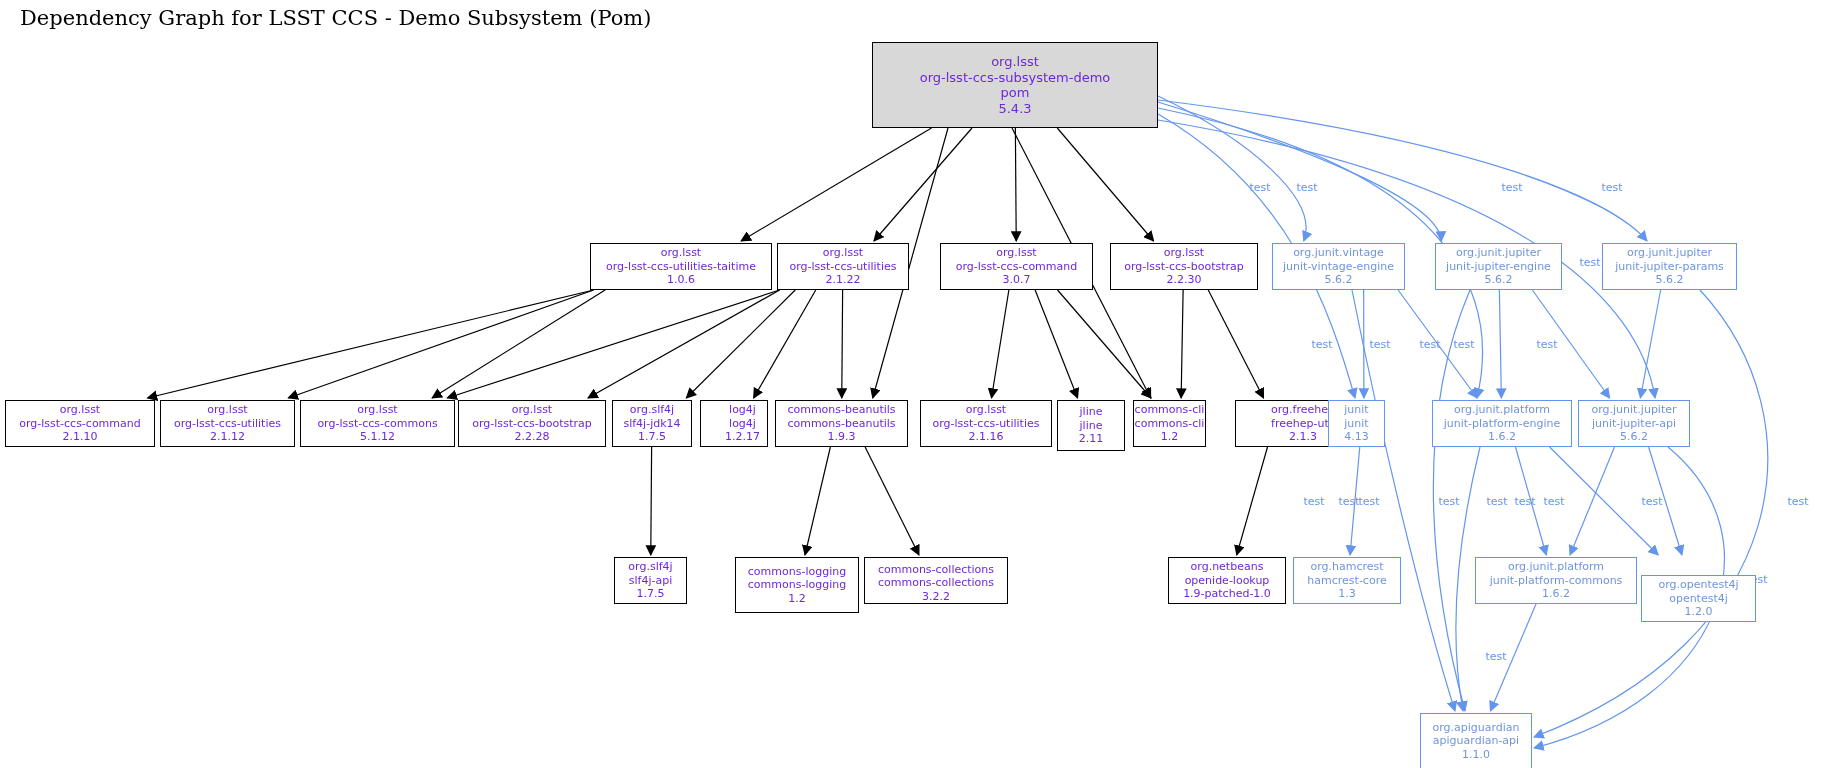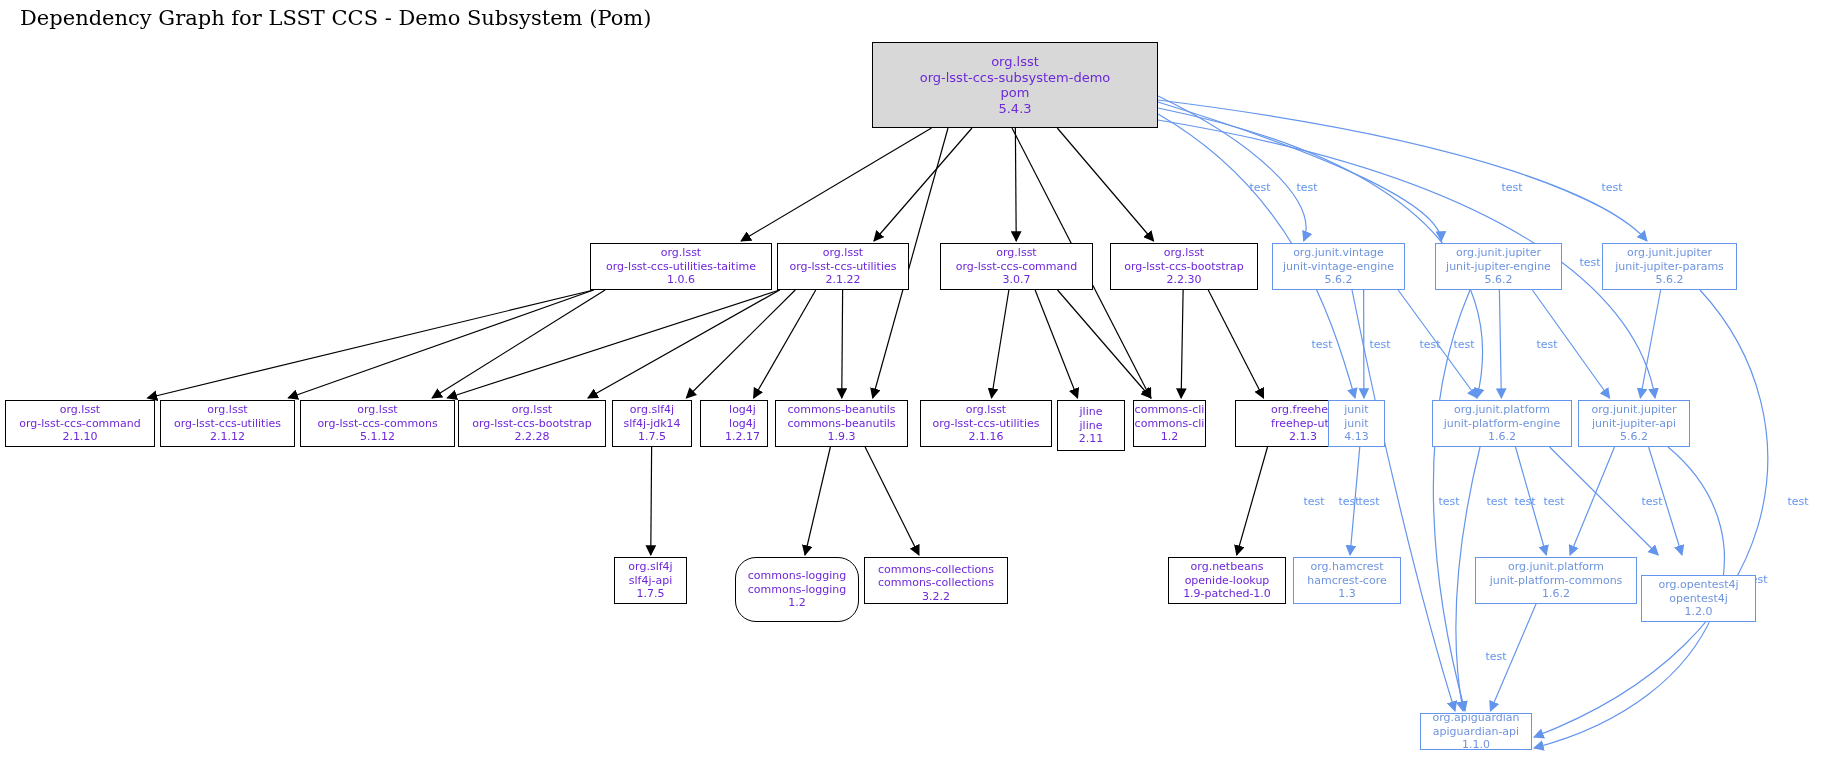--- a/index.html
+++ b/index.html
@@ -207,21 +207,21 @@
     <div class="node blue" style="left: 1578px; top: 400px; width: 112px; height: 47px;">
       <div>org.junit.jupiter</div>
       <div>junit-jupiter-api</div>
       <div>5.6.2</div>
     </div>
     <div class="node " style="left: 614px; top: 557px; width: 73px; height: 47px;">
       <div>org.slf4j</div>
       <div>slf4j-api</div>
       <div>1.7.5</div>
     </div>
-    <div class="node " style="left: 735px; top: 557px; width: 124px; height: 65px; border-radius: 21px;">
+    <div class="node " style="left: 735px; top: 557px; width: 124px; height: 56px;">
       <div>commons-logging</div>
       <div>commons-logging</div>
       <div>1.2</div>
     </div>
     <div class="node " style="left: 864px; top: 557px; width: 144px; height: 47px; justify-content: flex-end;">
       <div>commons-collections</div>
       <div>commons-collections</div>
       <div>3.2.2</div>
     </div>
     <div class="node " style="left: 1168px; top: 557px; width: 118px; height: 47px;">
@@ -237,18 +237,18 @@
     <div class="node blue" style="left: 1475px; top: 557px; width: 162px; height: 47px;">
       <div>org.junit.platform</div>
       <div>junit-platform-commons</div>
       <div>1.6.2</div>
     </div>
     <div class="node blue" style="left: 1641px; top: 575px; width: 115px; height: 47px;">
       <div>org.opentest4j</div>
       <div>opentest4j</div>
       <div>1.2.0</div>
     </div>
-    <div class="node blue" style="left: 1420px; top: 713px; width: 112px; height: 37px;">
+    <div class="node blue" style="left: 1420px; top: 713px; width: 112px; height: 56px;">
       <div>org.apiguardian</div>
       <div>apiguardian-api</div>
       <div>1.1.0</div>
     </div>
   </div>
 
 </body></html>

